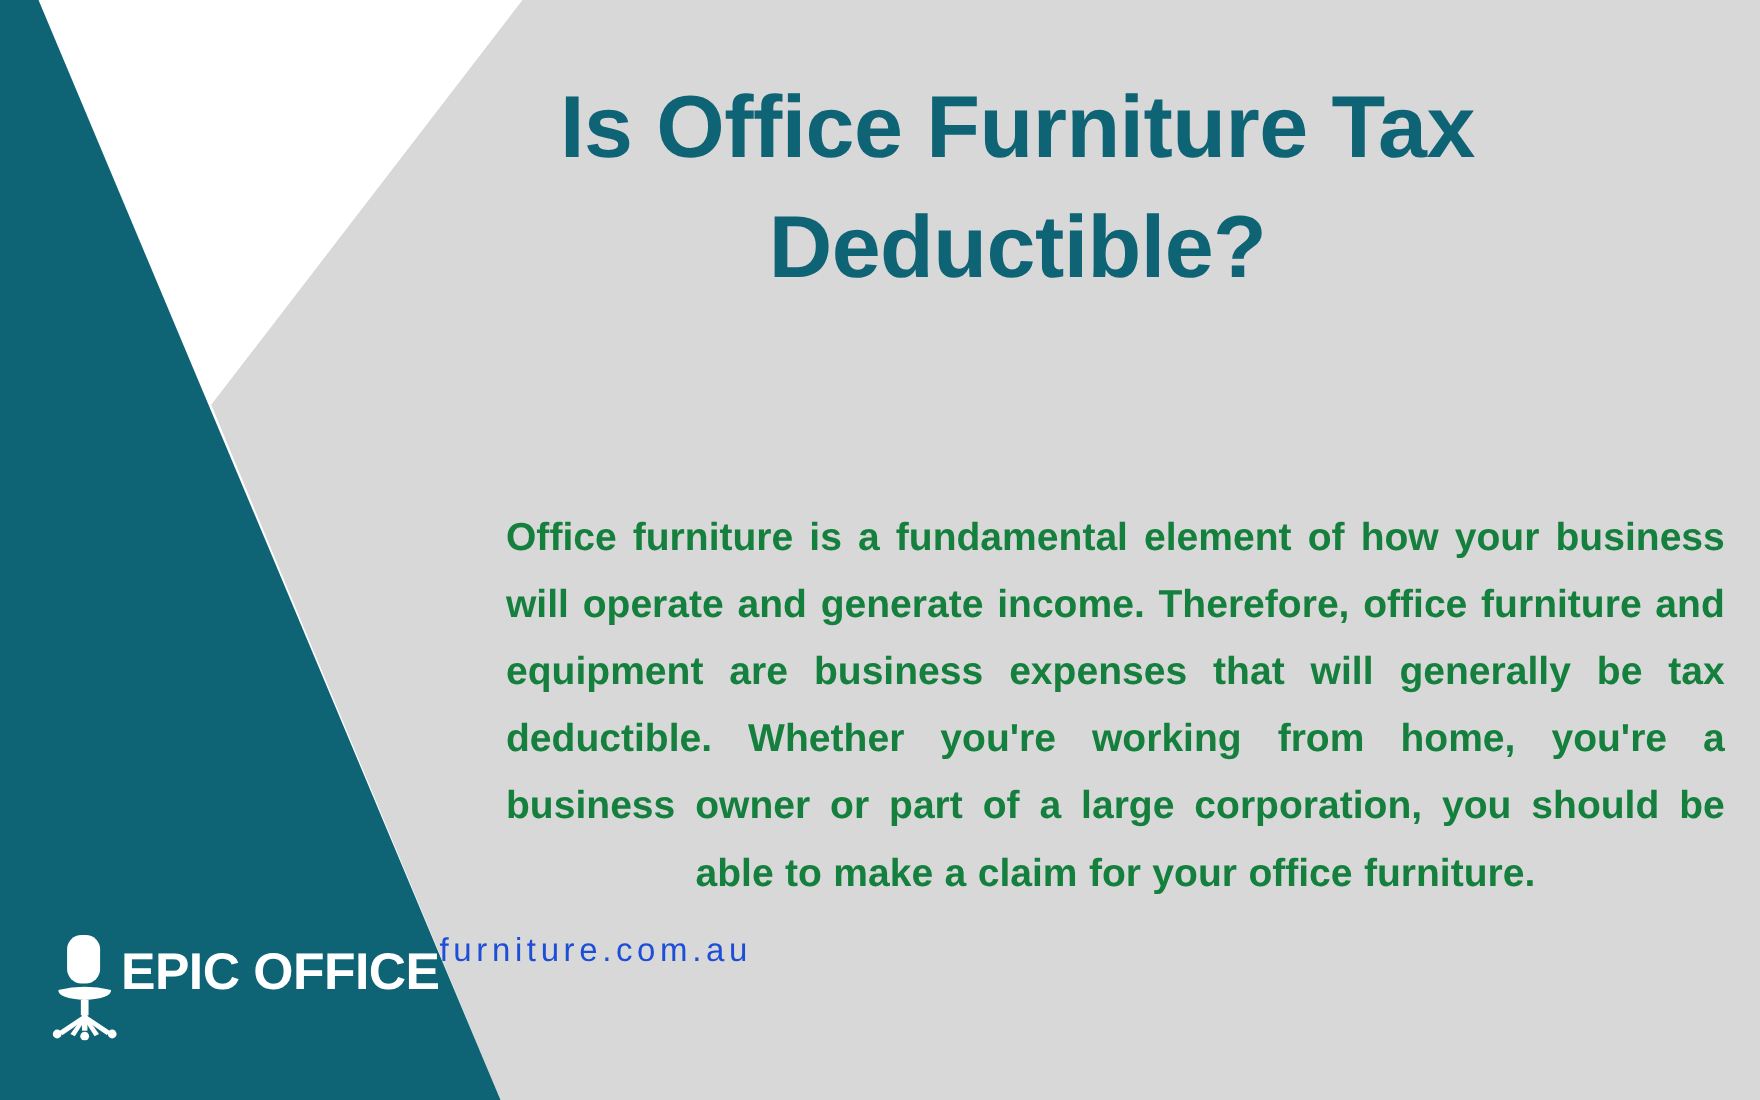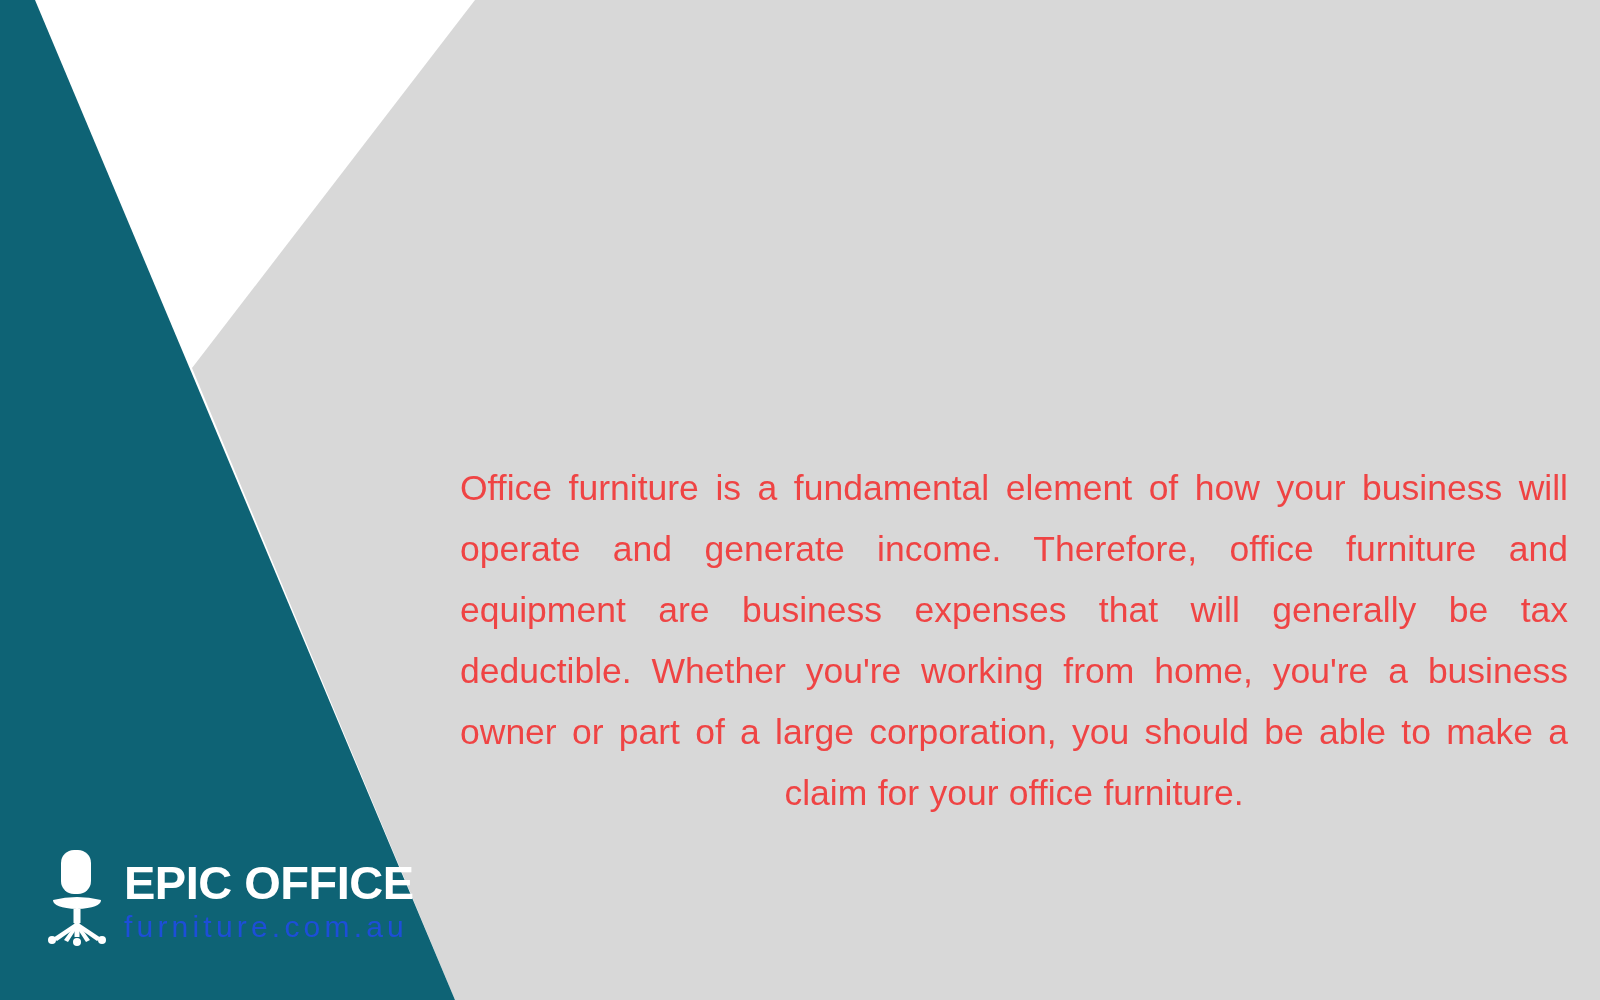--- a/index.html
+++ b/index.html
@@ -46,46 +46,45 @@
   .body-block {
     position: absolute;
     left: 460px;
     top: 458px;
     width: 1108px;
     z-index: 3;
   }
   .body-text {
     margin: 0;
     font-family: "Liberation Sans", sans-serif;
-    font-weight: 400;
+    font-weight: 700;
     font-size: 35.5px;
     line-height: 61px;
-    color: #ef4444;
+    color: #15803d;
     text-align: justify;
     text-align-last: center;
     word-spacing: 0.5px;
   }
   .logo {
     position: absolute;
     left: 44px;
     top: 846px;
     z-index: 4;
     display: flex;
     align-items: flex-start;
   }
   .logo-mark {
     width: 66px;
     height: 98px;
     margin-top: 2px;
     flex: 0 0 auto;
   }
   .logo-words {
-    margin-left: 14px;
     display: flex;
-    flex-direction: column;
+    flex-direction: row;
     justify-content: center;
   }
   .logo-title {
     font-family: "Liberation Sans", sans-serif;
     font-weight: bold;
     font-size: 47px;
     line-height: 50px;
     color: #ffffff;
     letter-spacing: -0.5px;
     margin-top: 12px;
@@ -106,20 +105,23 @@
 <body>
 
 <div class="slide">
 
   <svg class="bg-shapes" viewBox="0 0 1600 1000" preserveAspectRatio="none">
     <rect x="0" y="0" width="1600" height="1000" fill="#FFFFFF"></rect>
     <polygon points="475,0 1600,0 1600,1000 455,1000 192,368" fill="#D8D8D8"></polygon>
     <polygon points="0,0 35,0 455,1000 0,1000" fill="#0E6375"></polygon>
   </svg>
 
+  <div class="title-block">
+    <h1 class="title-text"><span>Is Office Furniture Tax</span><br><span>Deductible?</span></h1>
+  </div>
 
   <div class="body-block">
     <p class="body-text">Office furniture is a fundamental element of how your business will operate and generate income. Therefore, office furniture and equipment are business expenses that will generally be tax deductible. Whether you're working from home, you're a business owner or part of a large corporation, you should be able to make a claim for your office furniture.</p>
   </div>
 
   <div class="logo">
     <svg class="logo-mark" viewBox="0 0 66 98">
 
       <rect x="17" y="2" width="30" height="44" rx="13" ry="13" fill="#FFFFFF"></rect>
 

